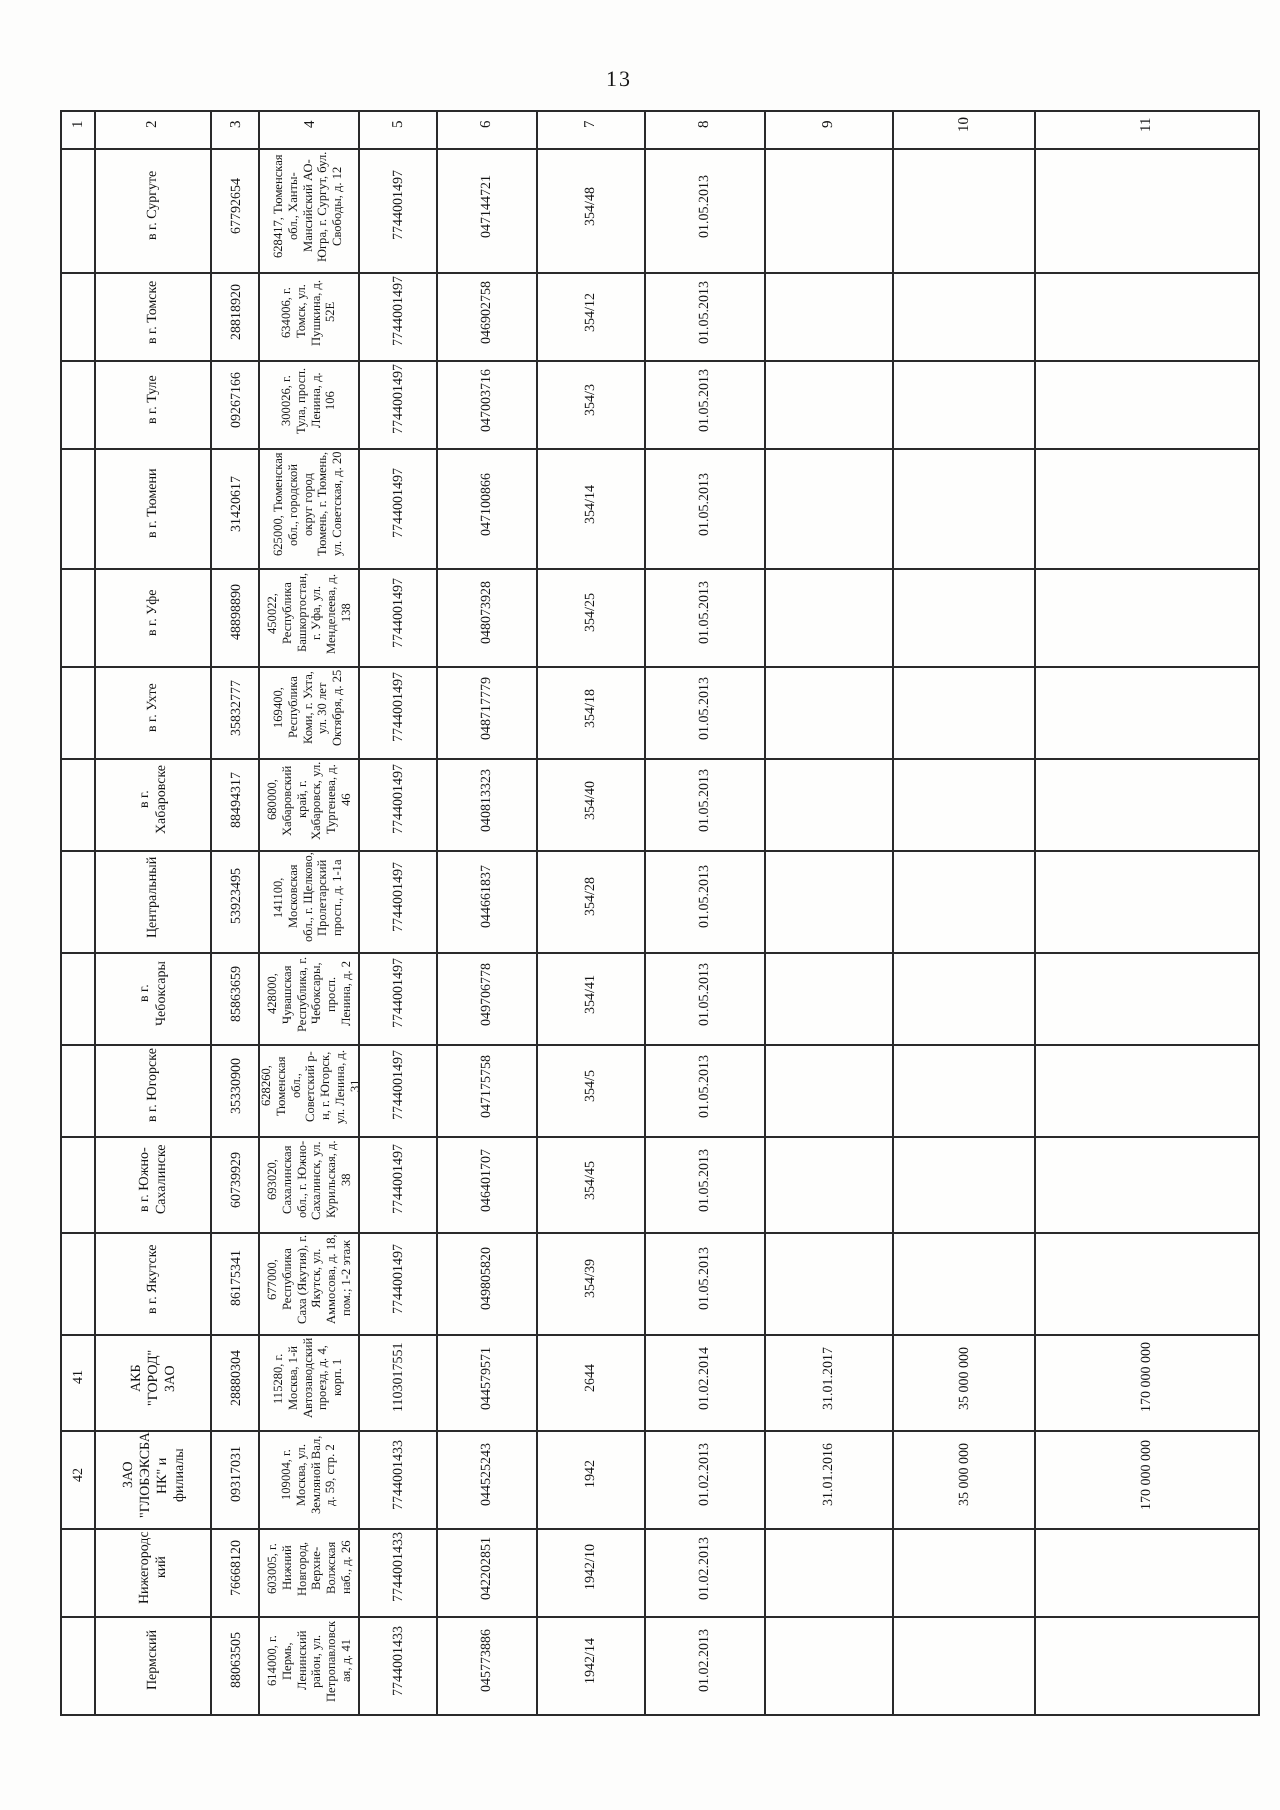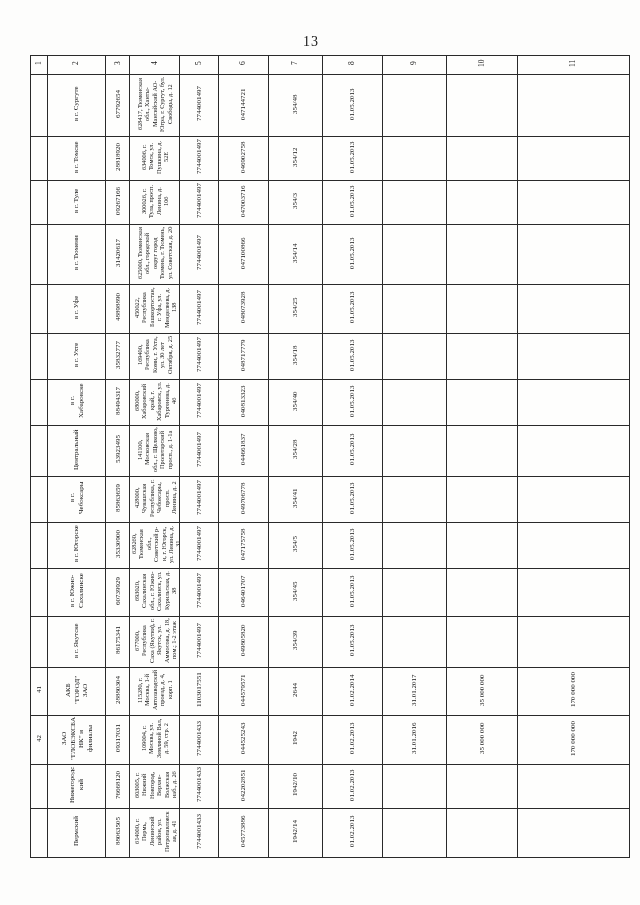--- a/index.html
+++ b/index.html
@@ -11,21 +11,21 @@
   .page {
     position: relative;
     width: 640px; height: 905px;
     background: #fdfdfc;
     font-family: "Liberation Serif", serif;
     color: #151515;
   }
   .page-number {
     position: absolute;
     top: 34px; left: 303px;
-    font-size: 14px;
+    font-size: 11px;
     letter-spacing: 1px;
   }
   table.registry {
     position: absolute;
     top: 55px; left: 30px;
     width: 600px;
     border-collapse: collapse;
     table-layout: fixed;
   }
   table.registry th, table.registry td {

